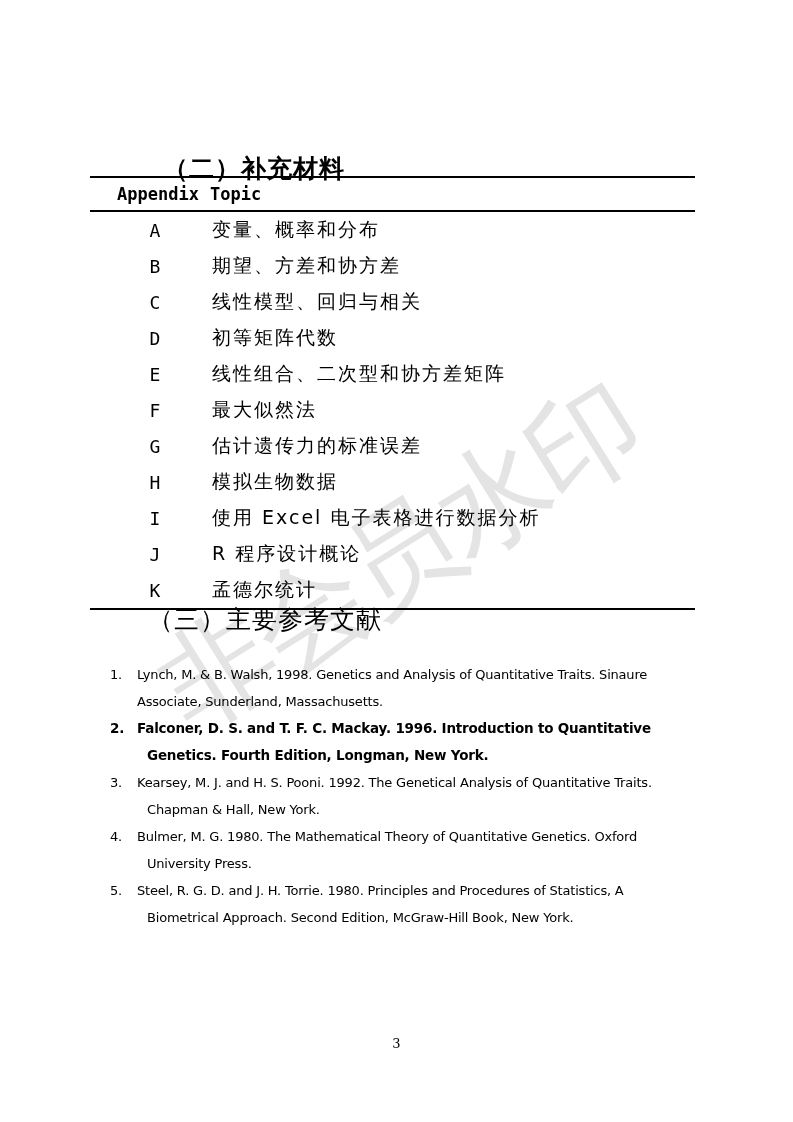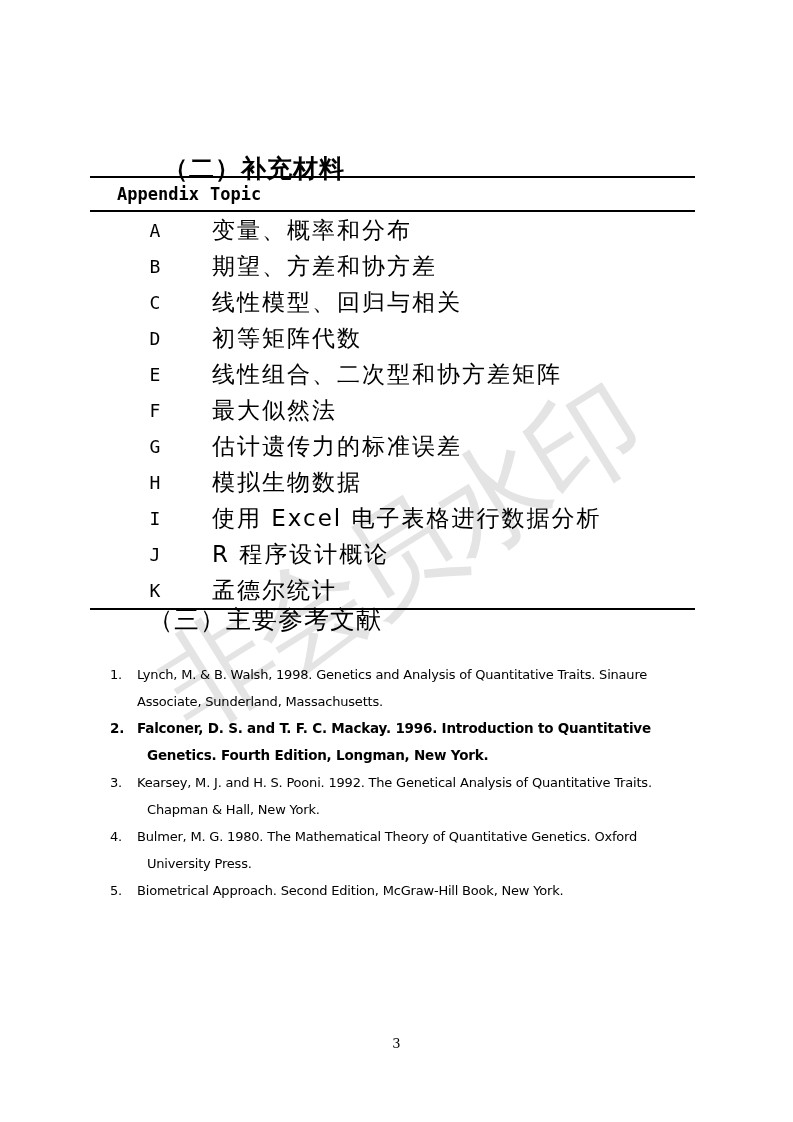--- a/index.html
+++ b/index.html
@@ -42,21 +42,21 @@
     font-weight:bold;font-size:17px;
   }
   .apx-head .h-appendix{display:inline-block;width:93px;}
   .apx-head .h-topic{display:inline-block;}
   .apx-body{border-bottom:2px solid #000;}
   .trow{height:36px;display:flex;align-items:center;}
   .cell-letter{
     width:90px;margin-left:20px;text-align:center;
     font-family:"DejaVu Sans Mono",monospace;font-size:18px;
   }
-  .cell-topic{padding-left:12px;font-size:23px;letter-spacing:2px;}
+  .cell-topic{padding-left:12px;font-size:19px;letter-spacing:2px;}
 
   .sec3-title{
     position:absolute;left:148px;top:603px;
     font-size:25px;font-weight:normal;letter-spacing:1px;
   }
   .refs{
     position:absolute;left:110px;top:661px;width:600px;
     font-size:13px;letter-spacing:-0.2px;
   }
   .ref{display:flex;line-height:27px;}
@@ -163,20 +163,21 @@
         <div class="ref">
           <span class="ref-num">4.</span>
           <div class="ref-lines">
             <div class="ref-line">Bulmer, M. G. 1980. The Mathematical Theory of Quantitative Genetics. Oxford</div>
             <div class="ref-line">University Press.</div>
           </div>
         </div>
         <div class="ref">
           <span class="ref-num">5.</span>
           <div class="ref-lines">
+            <div class="ref-line">Steel, R. G. D. and J. H. Torrie. 1980. Principles and Procedures of Statistics, A</div>
             <div class="ref-line">Biometrical Approach. Second Edition, McGraw-Hill Book, New York.</div>
           </div>
         </div>
       </div>
 
     <div class="page-number">3</div>
 
   </div>
 </div>
 

